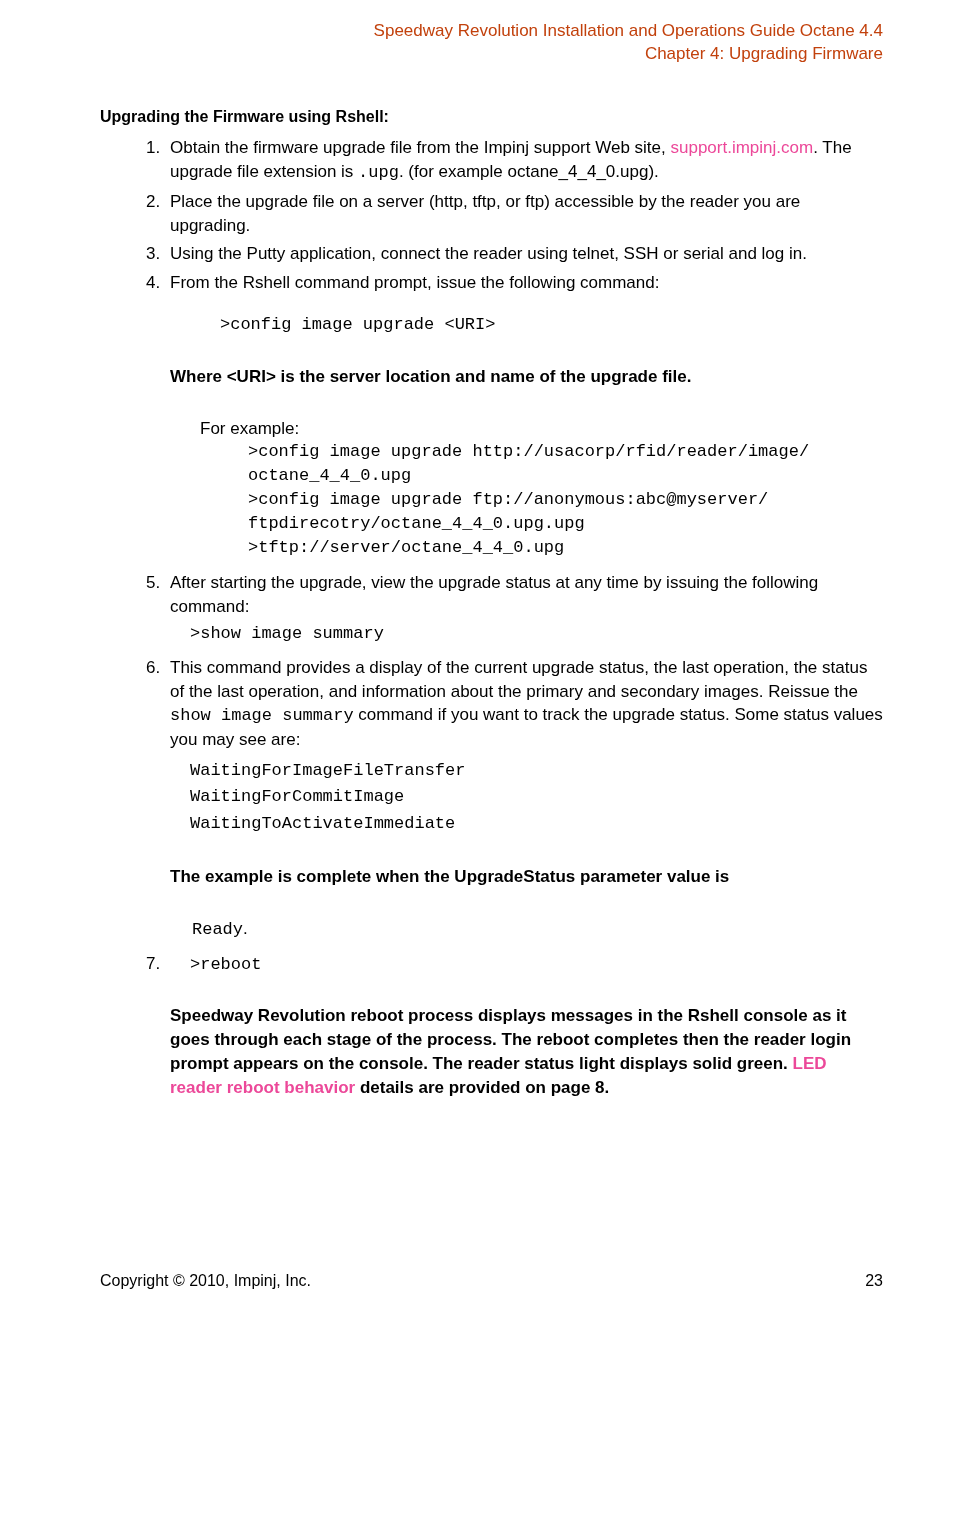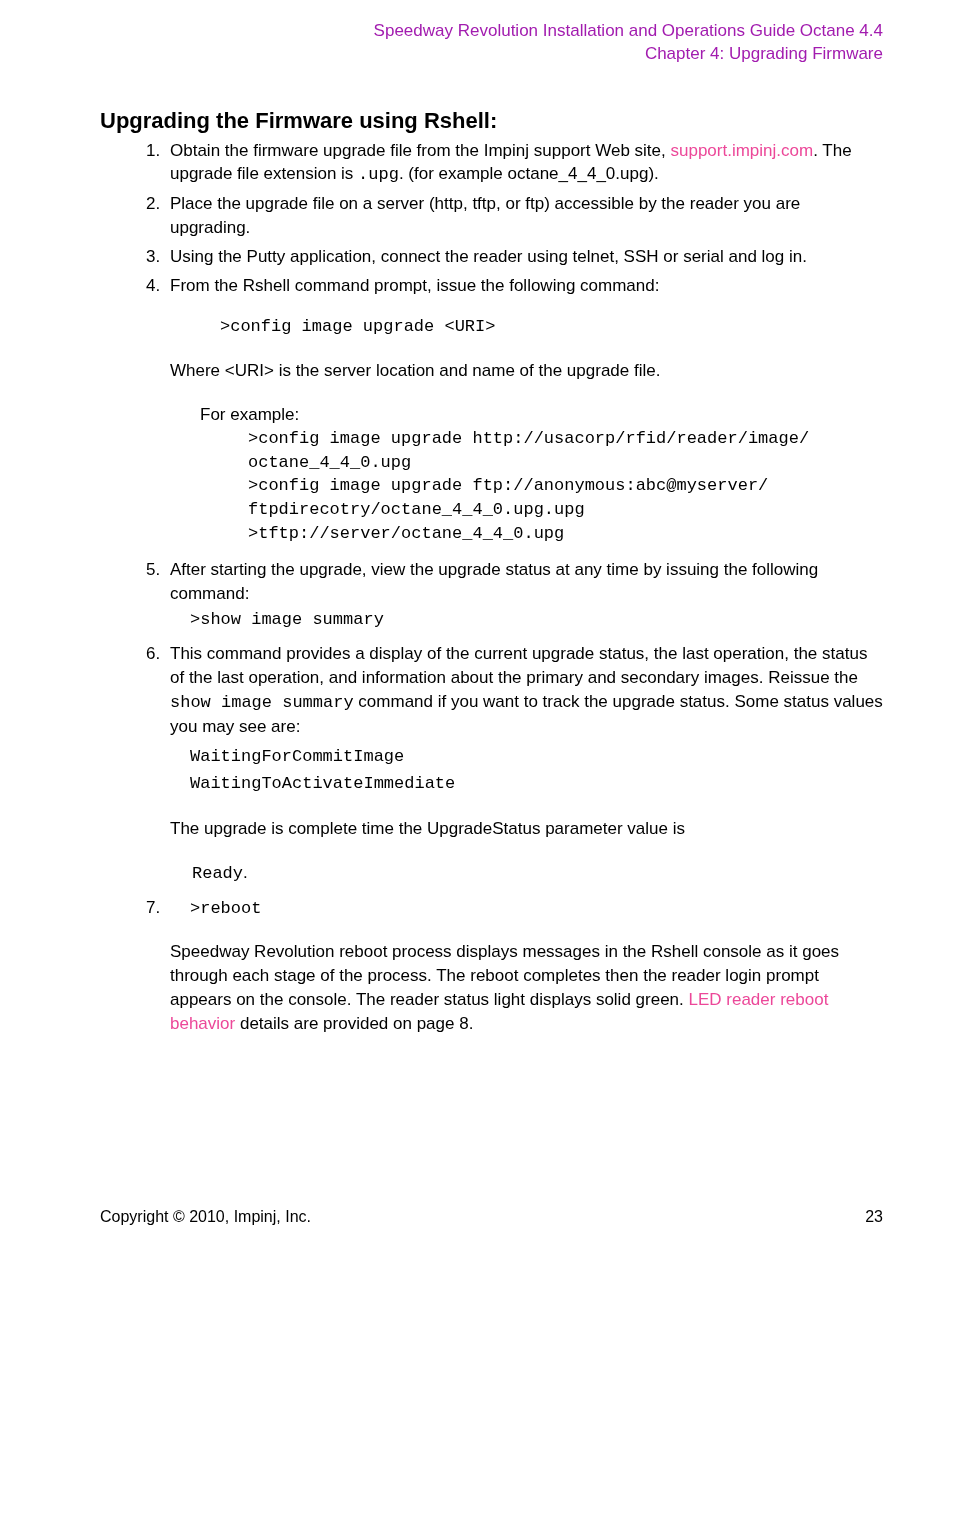--- a/index.html
+++ b/index.html
@@ -7,29 +7,29 @@
       font-size: 17px;
       line-height: 1.4;
       color: #000;
       max-width: 973px;
       margin: 0 auto;
       padding: 20px 90px 20px 100px;
       box-sizing: border-box;
     }
     .header {
       text-align: right;
-      color: #a21caf;
+      color: #c2410c;
       font-size: 17px;
       line-height: 1.35;
       margin-bottom: 40px;
     }
     h3 {
-      font-size: 22px;
+      font-size: 16px;
       font-weight: bold;
-      margin: 2px 0;
+      margin: 8px 0;
     }
     ol {
       padding-left: 65px;
       margin: 0;
     }
     li {
       margin-bottom: 5px;
       padding-left: 5px;
     }
     .link {
@@ -55,21 +55,22 @@
       margin: 3px 0 10px 20px;
       font-size: 17px;
     }
     .status-list {
       font-family: "Courier New", Courier, monospace;
       margin: 6px 0 10px 20px;
       font-size: 17px;
       line-height: 1.55;
     }
     .li-para {
-      margin: 20px 0;
+      margin: 28px 0;
+      font-weight: bold;
     }
     .ready-line {
       font-family: "Courier New", Courier, monospace;
       margin: 6px 0 10px 22px;
     }
     .footer {
       display: flex;
       justify-content: space-between;
       font-size: 16px;
       margin-top: 170px;
@@ -103,24 +104,25 @@
       <span class="mono">&gt;tftp://server/octane_4_4_0.upg</span>
     </div>
   </li>
   <li>
     <span>After starting the upgrade, view the upgrade status at any time by issuing the following command:</span>
     <div class="inline-code">&gt;show image summary</div>
   </li>
   <li>
     <span>This command provides a display of the current upgrade status, the last operation, the status of the last operation, and information about the primary and secondary images. Reissue the </span><span class="mono">show image summary</span><span> command if you want to track the upgrade status. Some status values you may see are:</span>
     <div class="status-list">
+      <div>WaitingForImageFileTransfer</div>
       <div>WaitingForCommitImage</div>
       <div>WaitingToActivateImmediate</div>
     </div>
-    <div class="li-para">The upgrade is complete time the UpgradeStatus parameter value is</div>
+    <div class="li-para">The example is complete when the UpgradeStatus parameter value is</div>
     <div class="ready-line"><span> Ready</span><span style="font-family:Verdana,sans-serif">.</span></div>
   </li>
   <li>
     <div class="inline-code">&gt;reboot</div>
     <div class="li-para">
       <span>Speedway Revolution reboot process displays messages in the Rshell console as it goes through each stage of the process. The reboot completes then the reader login prompt appears on the console. The reader status light displays solid green. </span><span class="link">LED reader reboot behavior</span><span> details are provided on page 8.</span>
     </div>
   </li>
 </ol>
 

